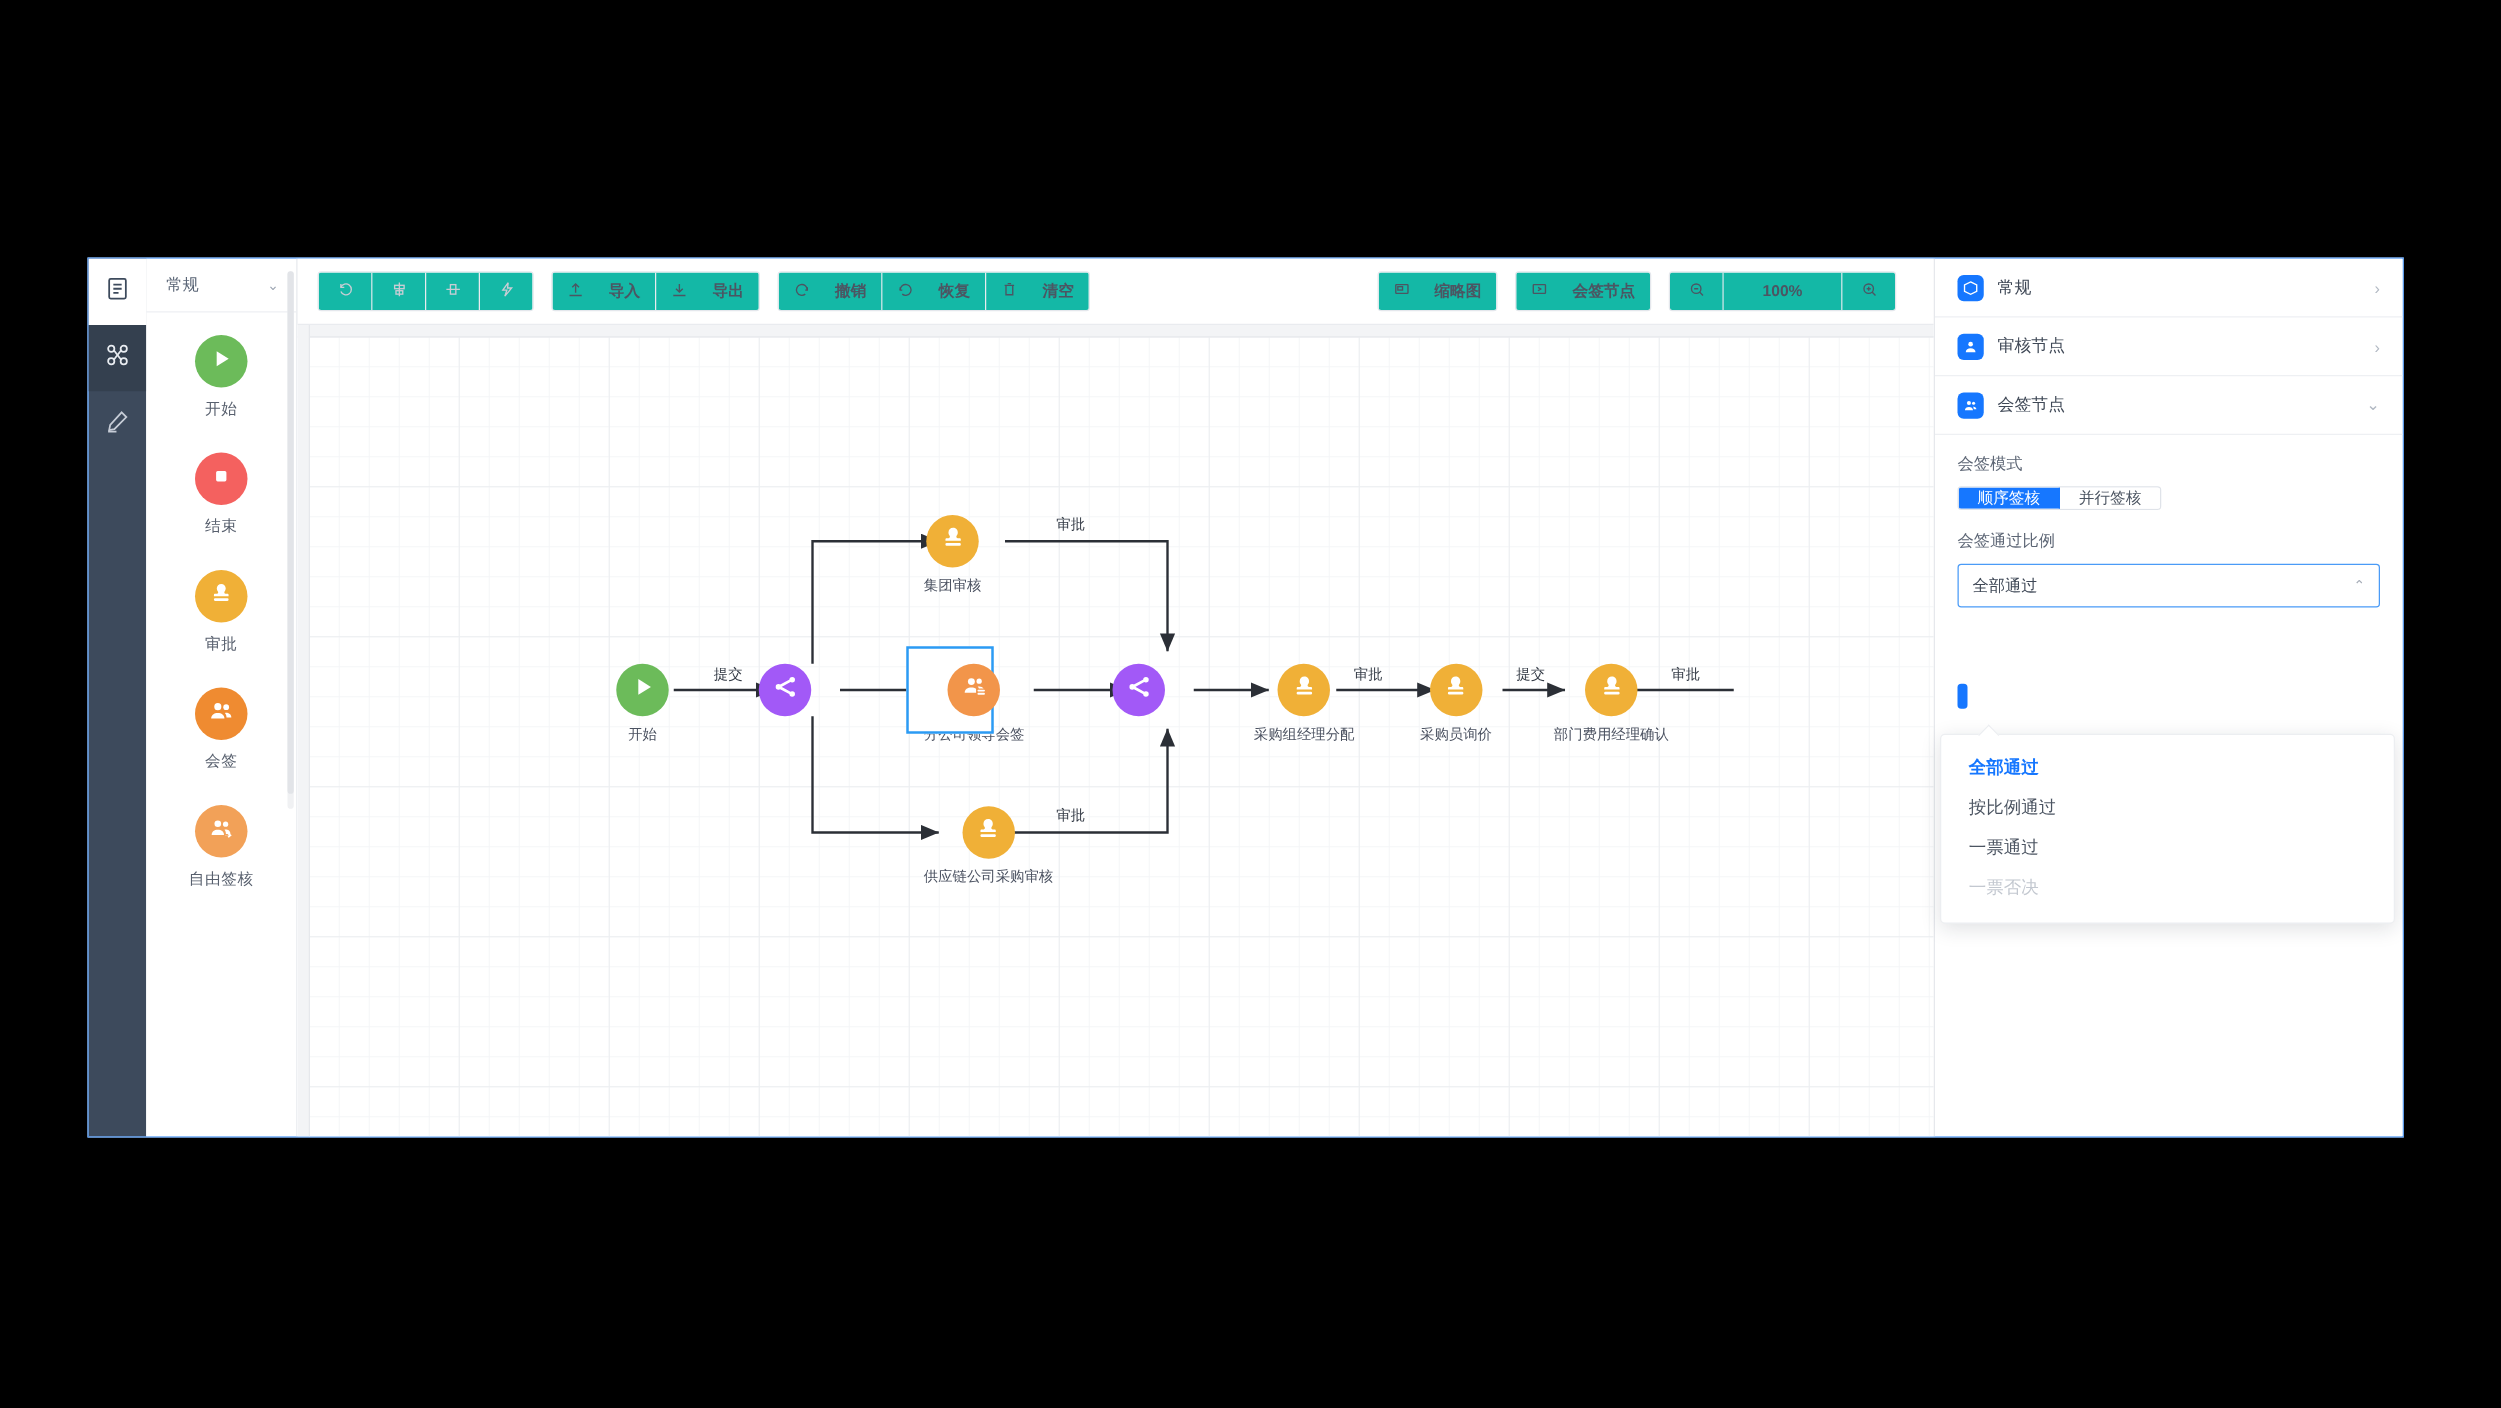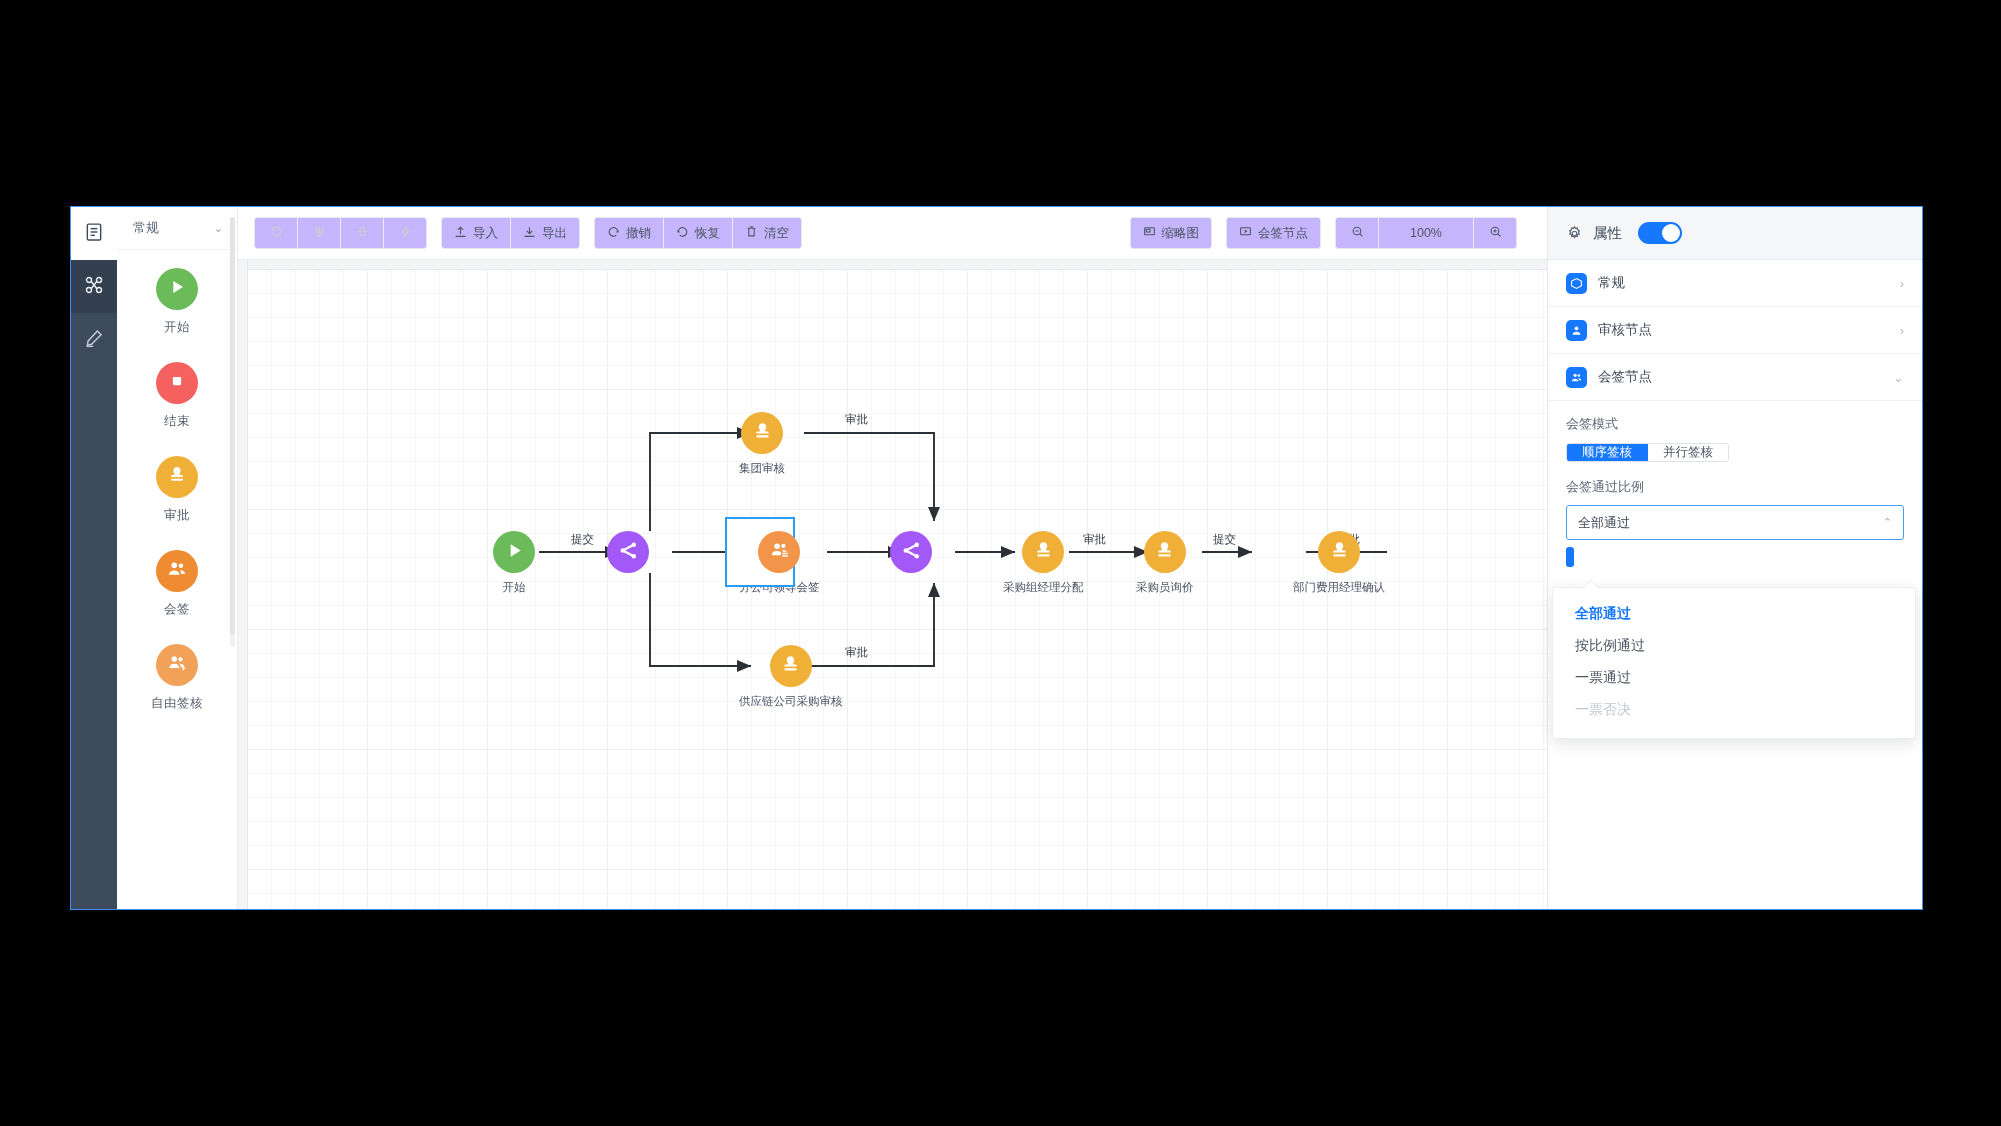--- a/index.html
+++ b/index.html
@@ -36,21 +36,21 @@
   .pal-scroll i{display:block;width:5px;height:418px;background:#e2e4e8;border-radius:3px;}
 
   
   .center{flex:1;display:flex;flex-direction:column;min-width:0;background:#fff;}
 
   
   .toolbar{height:52px;flex:0 0 52px;background:#fff;border-bottom:1px solid #e9ebef;
            display:flex;align-items:center;padding:0 16px;gap:0;}
   .tb-group{display:flex;border:1px solid #e4e7ec;border-radius:3px;overflow:hidden;margin-right:14px;}
   .tb-btn{height:30px;min-width:42px;padding:0 12px;display:flex;align-items:center;justify-content:center;
-          gap:6px;background:#c4b5fd;border-right:1px solid #e9ebef;font-size:12.5px;color:#4c5562;cursor:pointer;}
+          gap:20px;background:#14b8a6;border-right:1px solid #e9ebef;font-size:12.5px;color:#4c5562;cursor:pointer;font-weight:bold;}
   .tb-btn:last-child{border-right:none;}
   .tb-btn.icon-only{padding:0;width:42px;}
   .tb-btn.dim{color:#c9cdd4;}
   .tb-btn svg{width:13px;height:13px;}
   .tb-spacer{flex:1;}
   .tb-zoom{min-width:70px;font-size:12.5px;color:#4c5562;}
 
   
   .canvas-wrap{flex:1;position:relative;overflow:hidden;background:#fff;}
   .ruler-top{position:absolute;left:0;top:0;right:0;height:9px;background:#f3f4f6;
@@ -497,21 +497,21 @@
               <span>
               <svg viewBox="0 0 24 24">
                 <path d="M12 3.4c-2.2 0-3.9 1.7-3.9 3.8 0 1.5.6 2.1 1 2.9.4.8.3 1.9-.9 1.9H6.6c-.6 0-1 .4-1 1v1.2h12.8v-1.2c0-.6-.4-1-1-1h-1.6c-1.2 0-1.3-1.1-.9-1.9.4-.8 1-1.4 1-2.9 0-2.1-1.7-3.8-3.9-3.8z"></path>
                 <rect x="5.6" y="16" width="12.8" height="2.3" rx="1"></rect>
                     </svg></span>
             </div>
           </div>
           <div class="node-label">采购员询价</div>
         </div>
 
-        <div class="node" style="left:1046px;top:262px">
+        <div class="node" style="left:996px;top:262px">
           <div class="inner">
             <div class="node-circle" style="background:#f0b037">
               <span>
               <svg viewBox="0 0 24 24">
                 <path d="M12 3.4c-2.2 0-3.9 1.7-3.9 3.8 0 1.5.6 2.1 1 2.9.4.8.3 1.9-.9 1.9H6.6c-.6 0-1 .4-1 1v1.2h12.8v-1.2c0-.6-.4-1-1-1h-1.6c-1.2 0-1.3-1.1-.9-1.9.4-.8 1-1.4 1-2.9 0-2.1-1.7-3.8-3.9-3.8z"></path>
                 <rect x="5.6" y="16" width="12.8" height="2.3" rx="1"></rect>
                     </svg></span>
             </div>
           </div>
           <div class="node-label">部门费用经理确认</div>
@@ -523,32 +523,20 @@
         <div class="edge-label" style="left:836px;top:263px">审批</div>
         <div class="edge-label" style="left:966px;top:263px">提交</div>
         <div class="edge-label" style="left:1090px;top:263px">审批</div>
 
       </div>
     </div>
   </div>
 
   <div class="props">
 
-    <div class="props-head">
-      <span class="gear">
-        <svg viewBox="0 0 24 24" fill="none" stroke="currentColor" stroke-width="1.7">
-          <circle cx="12" cy="12" r="3.2"></circle>
-          <path d="M12 2.6l1.4 2.2 2.6-.5.4 2.6 2.4 1.1-1.3 2.3 1.3 2.3-2.4 1.1-.4 2.6-2.6-.5L12 18l-1.4-2.2-2.6.5-.4-2.6-2.4-1.1 1.3-2.3-1.3-2.3 2.4-1.1.4-2.6 2.6.5z"></path>
-        </svg>
-      </span>
-      <span class="props-title">属性</span>
-      <span class="switch">
-            <i></i>
-          </span>
-    </div>
 
     <div class="prop-row">
       <span class="prop-badge">
         <svg viewBox="0 0 24 24">
               <path d="M12 2.8 21 7.4v9.2L12 21.2 3 16.6V7.4z" fill="none" stroke="#fff" stroke-width="2"></path>
             </svg>
       </span>
       <span class="prop-name">常规</span>
       <span class="prop-arrow">›</span>
     </div>

